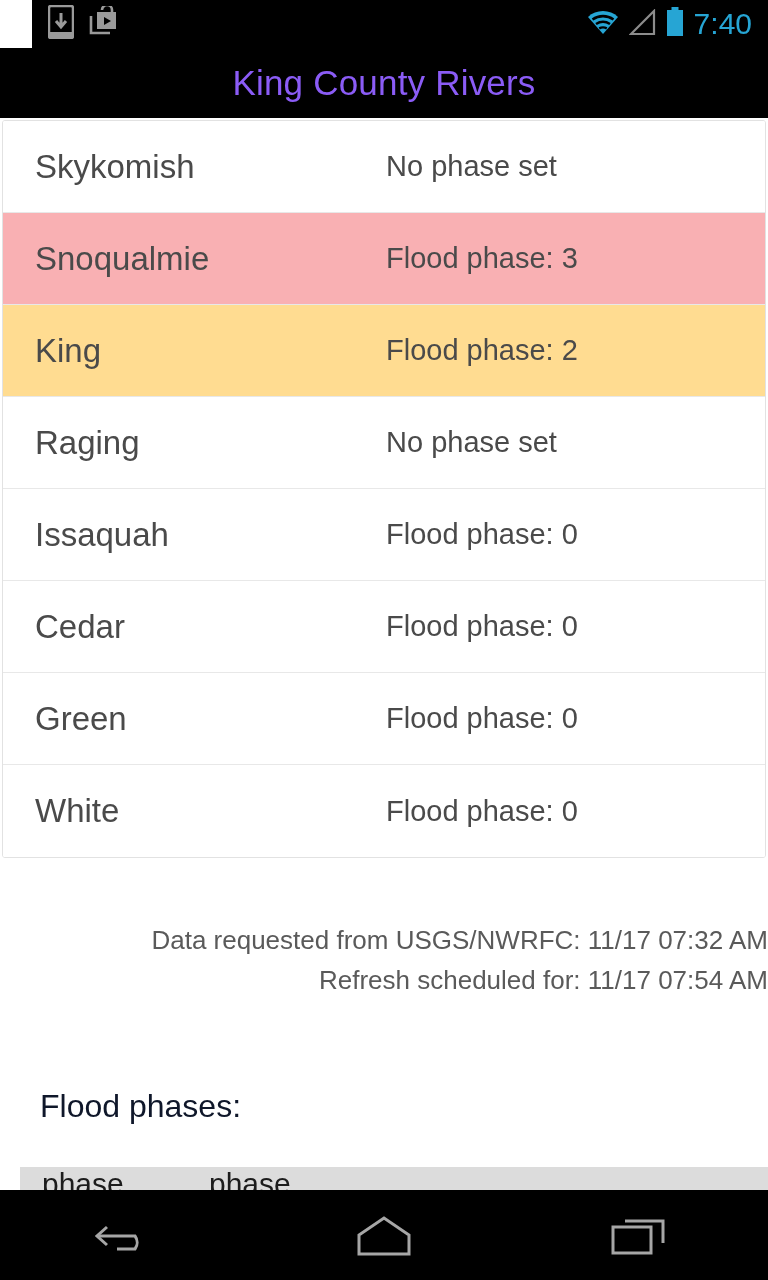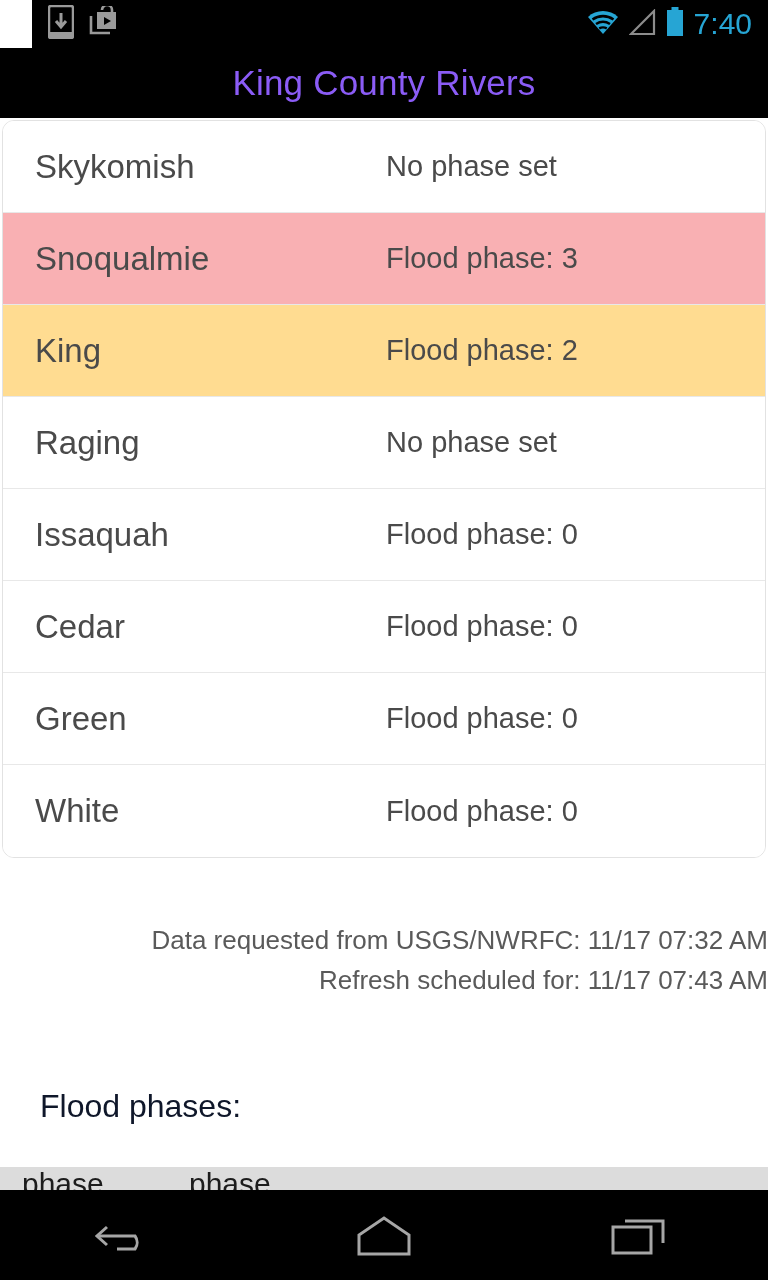--- a/index.html
+++ b/index.html
@@ -30,21 +30,21 @@
   }
   .actionbar .title {
     color:#8b5cf6; font-size:35px; font-weight:400; letter-spacing:0.2px;
   }
 
   
   .card-wrap { padding:2px 2px 0 2px; }
   .rivers-card {
     background:#ffffff;
     border:1px solid #e2e2e2;
-    border-radius:12px;
+    border-radius:3px;
     overflow:hidden;
   }
   .river-row {
     height:92px;
     display:flex; align-items:center;
     border-bottom:1px solid #e8e8e8;
     background:#ffffff;
   }
   .river-row:last-child { border-bottom:none; }
   .river-row.phase-high { background:#f9b0b3; }
@@ -61,21 +61,21 @@
   .status-block { padding:62px 0 0 20px; }
   .status-line {
     font-size:26px; color:#5a5a5a; line-height:40px;text-align:right;
   }
 
   
   .phases-heading {
     padding:88px 0 0 40px;
     font-size:32px; color:#0f172a;
   }
-  .phase-table { margin-top:42px; }
+  .phase-table { margin-top:42px;padding-left:20px; }
   .phase-head-row {
     background:#dcdcdc;
     display:flex; align-items:flex-start;
     height:25px; overflow:hidden;
   }
   .phase-head-cell {
     font-size:30px; color:#1c1c1c; line-height:34px;
   }
   .ph-col-phase  { width:185px; padding-left:22px; }
   .ph-col-status { padding-left:4px; }
@@ -174,21 +174,21 @@
         </div>
         <div class="river-row">
           <span class="river-name">White</span>
           <span class="river-phase">Flood phase: 0</span>
         </div>
       </div>
   </div>
 
   <div class="status-block">
     <div class="status-line">Data requested from USGS/NWRFC: 11/17 07:32 AM</div>
-    <div class="status-line">Refresh scheduled for: 11/17 07:43 AM</div>
+    <div class="status-line">Refresh scheduled for: 11/17 07:54 AM</div>
   </div>
 
   <div class="phases-heading">Flood phases:</div>
 
   <div class="phase-table">
     <div class="phase-head-row">
       <span class="phase-head-cell ph-col-phase">phase</span>
       <span class="phase-head-cell ph-col-status">phase</span>
     </div>
   </div>

